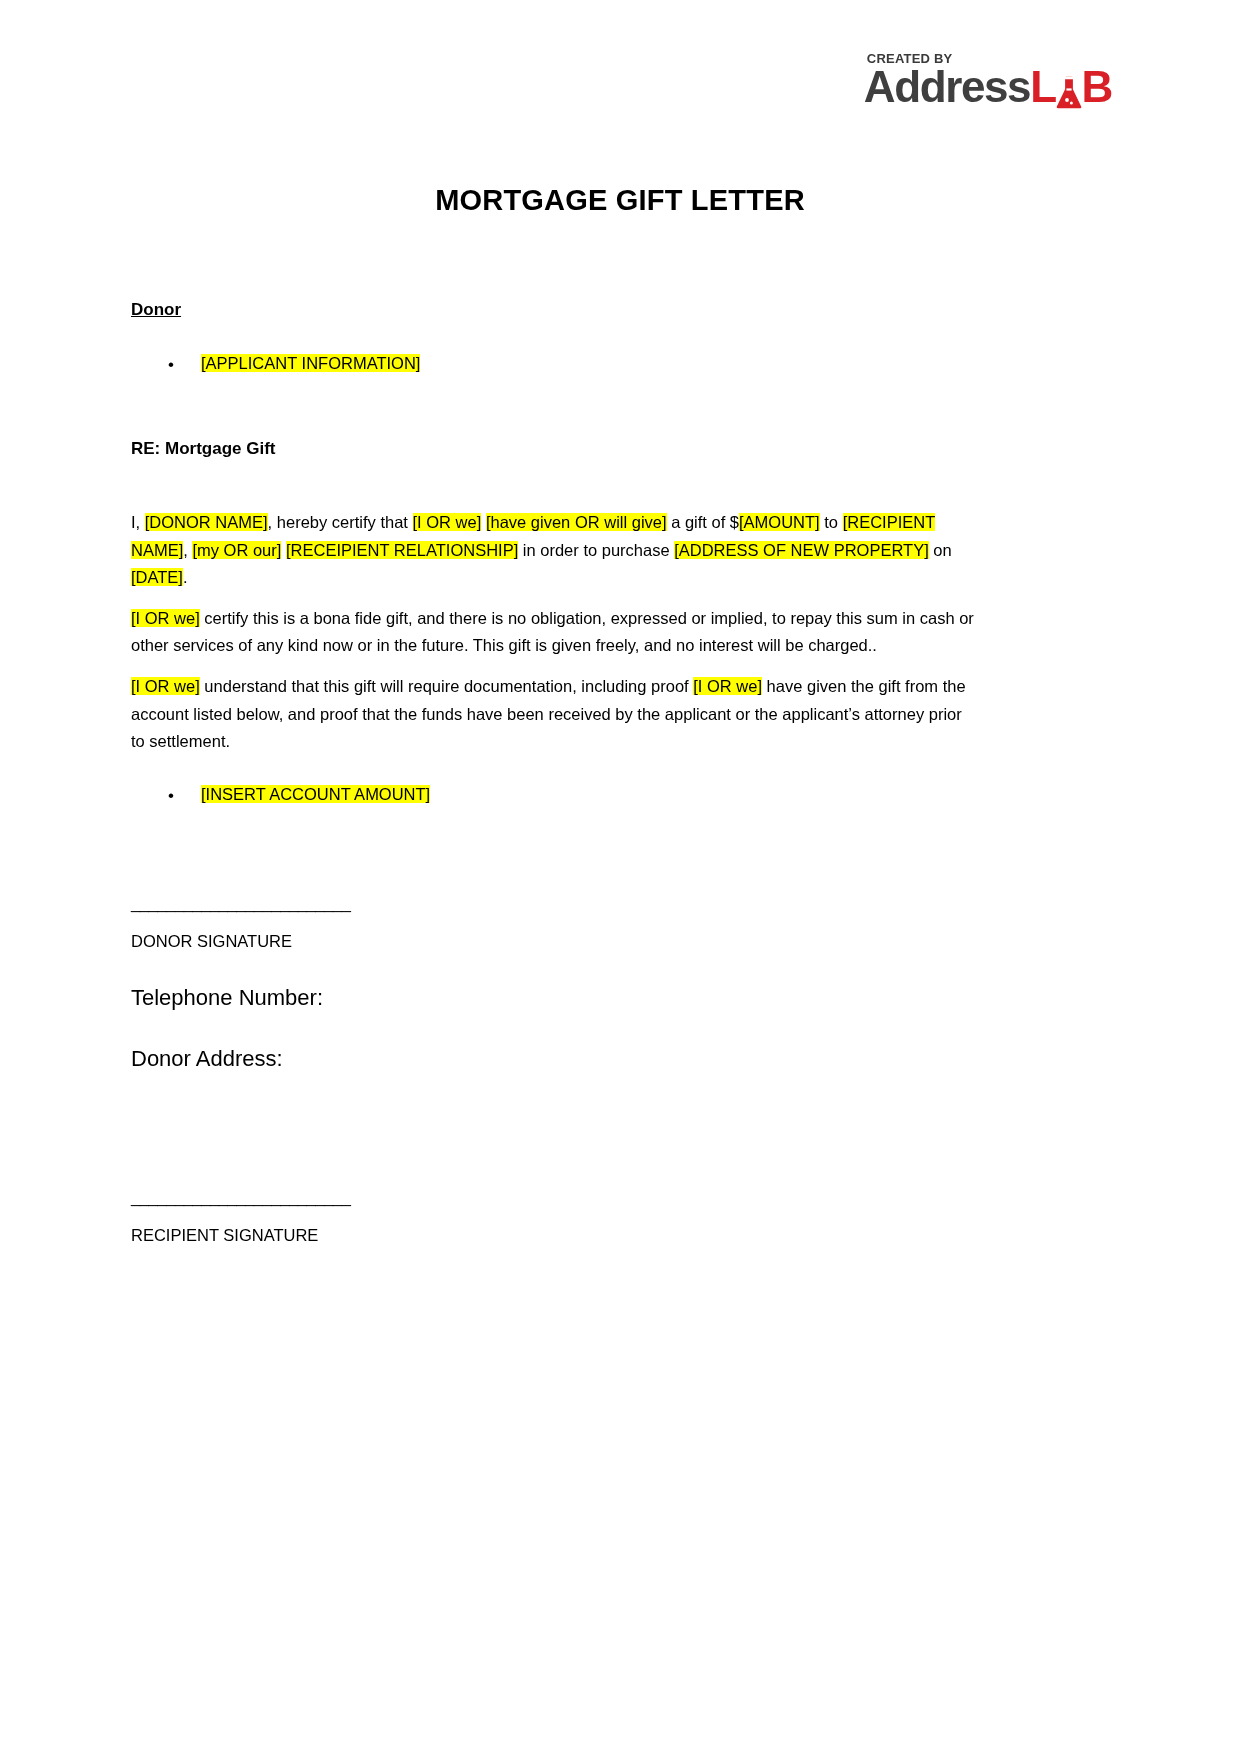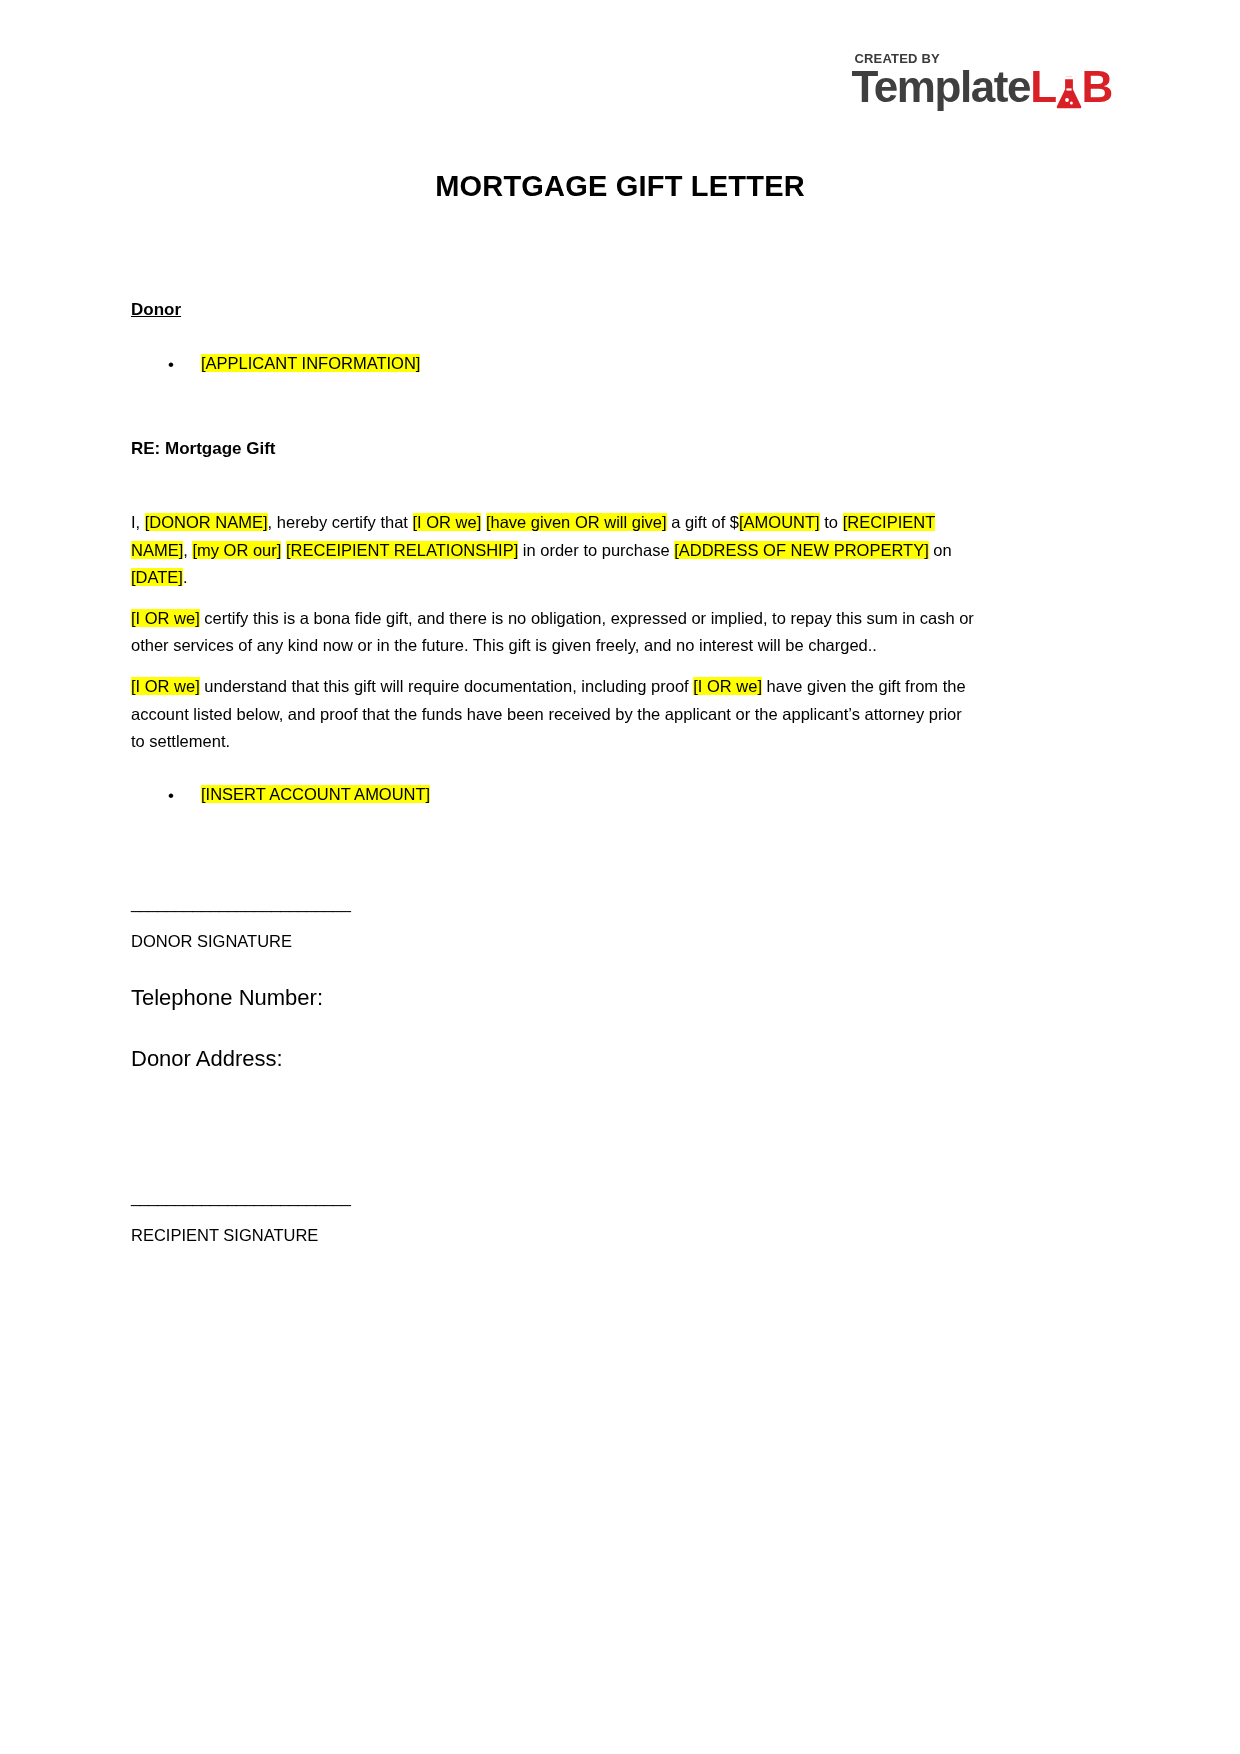--- a/index.html
+++ b/index.html
@@ -54,21 +54,21 @@
     width: 26px;
     height: 34px;
     margin: 0 0px 1px 0px;
     display: inline-block;
   }
   .logo-b { color: #d92027; }
 
   
   .title {
     position: absolute;
-    top: 170px;
+    top: 184px;
     left: 0;
     width: 1240px;
     text-align: center;
     font-size: 29px;
     font-weight: bold;
     letter-spacing: 0.2px;
   }
   .content {
     position: absolute;
     left: 131px;
@@ -132,21 +132,21 @@
   .sig-gap { height: 82px; }
 </style>
 </head>
 <body>
 
 <div class="page">
 
   <div class="logo-block">
     <div class="logo-created">CREATED BY</div>
     <div class="logo-word">
-      <span class="logo-template">Template</span>
+      <span class="logo-template">Address</span>
         <span class="logo-l">L</span>
         <span class="logo-flask">
         <svg width="26" height="34" viewBox="0 0 26 34" xmlns="http://www.w3.org/2000/svg">
           <path d="M2 32 L10.4 14.5 L10.4 3 L15.6 3 L15.6 14.5 L24 32 Z" fill="#d92027" stroke="#d92027" stroke-width="2.6" stroke-linejoin="round"></path>
           <path d="M8.2 3 L17.8 3" stroke="#ffffff" stroke-width="2.6" stroke-linecap="round"></path>
           <path d="M10.4 14.5 L15.6 14.5" stroke="#ffffff" stroke-width="2.2"></path>
           <circle cx="11" cy="25" r="1.9" fill="#ffffff"></circle>
           <circle cx="15.4" cy="28" r="1.5" fill="#ffffff"></circle>
         </svg>
       </span>

